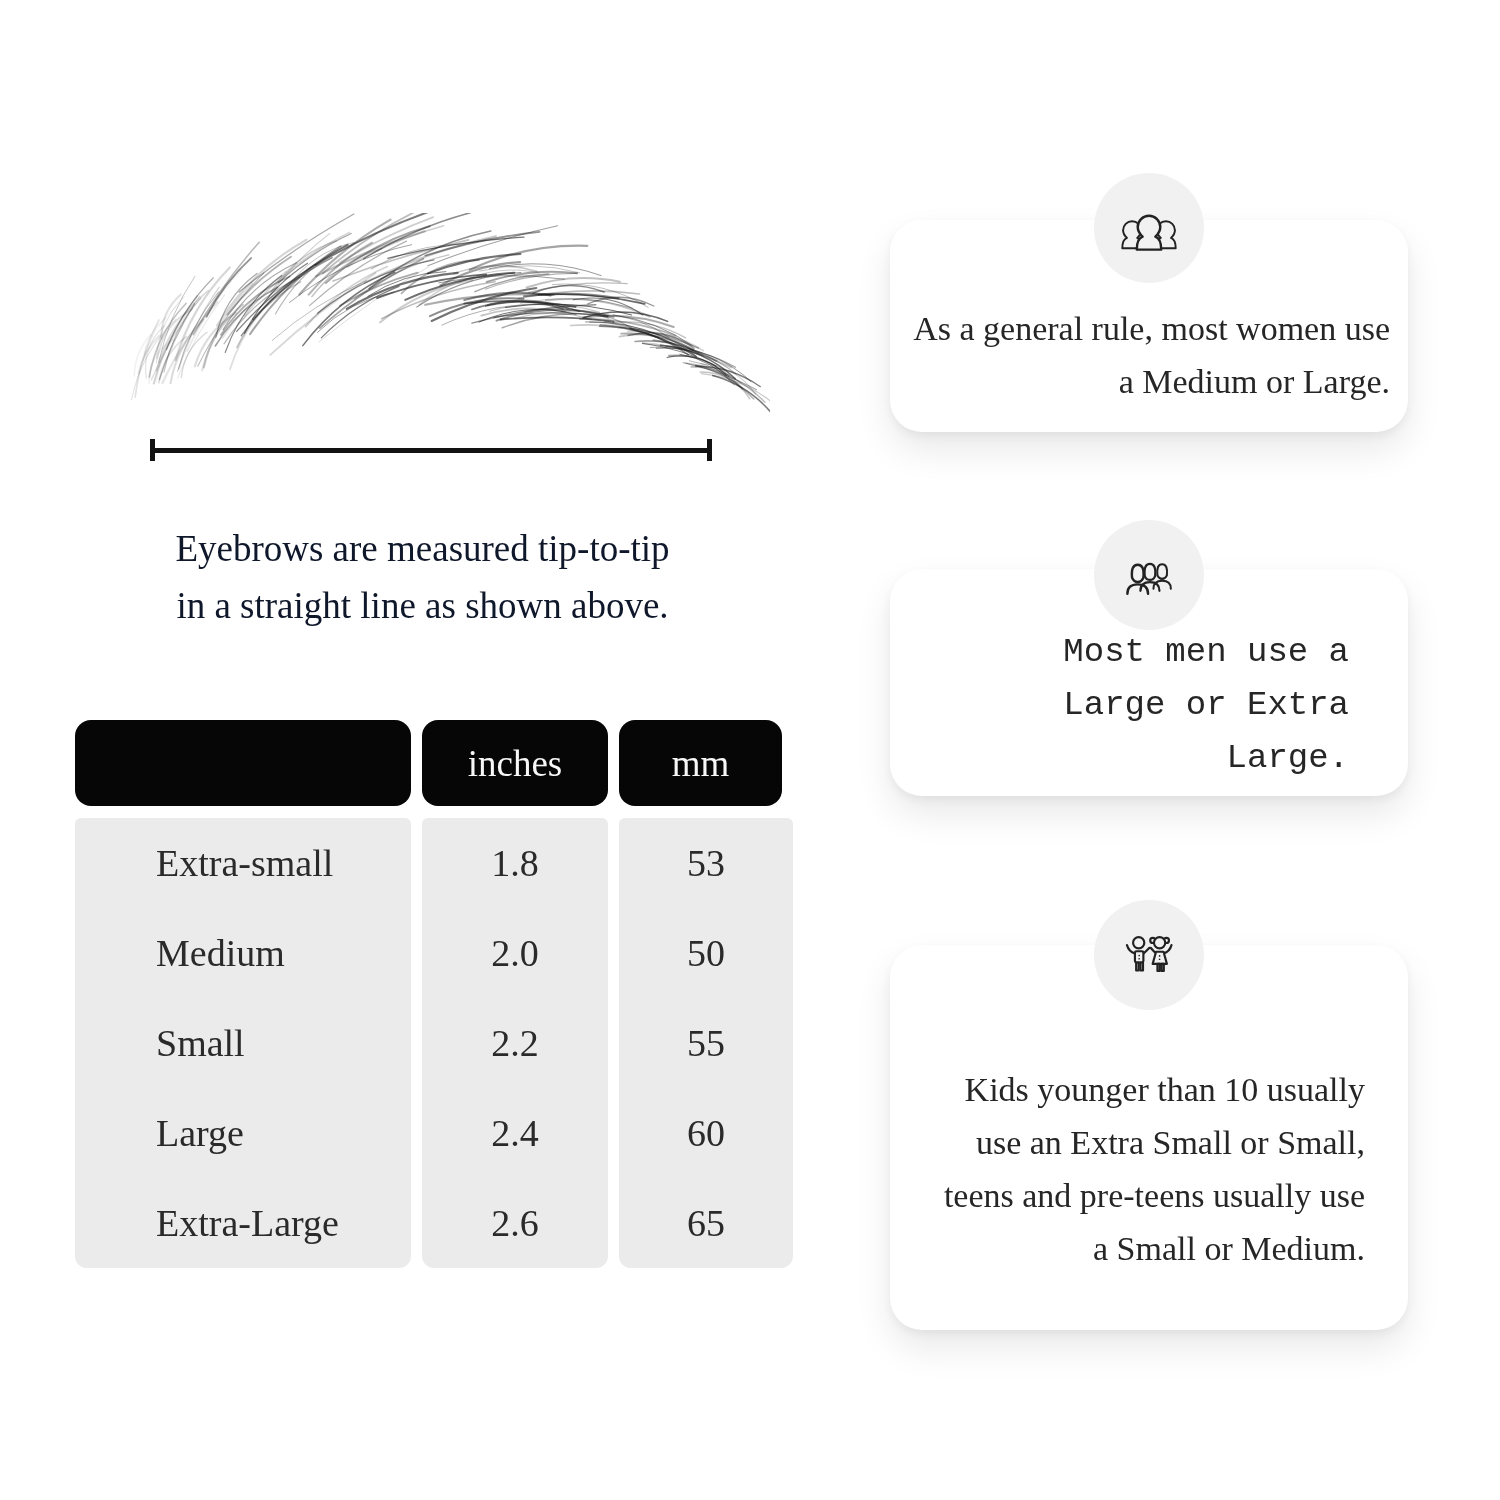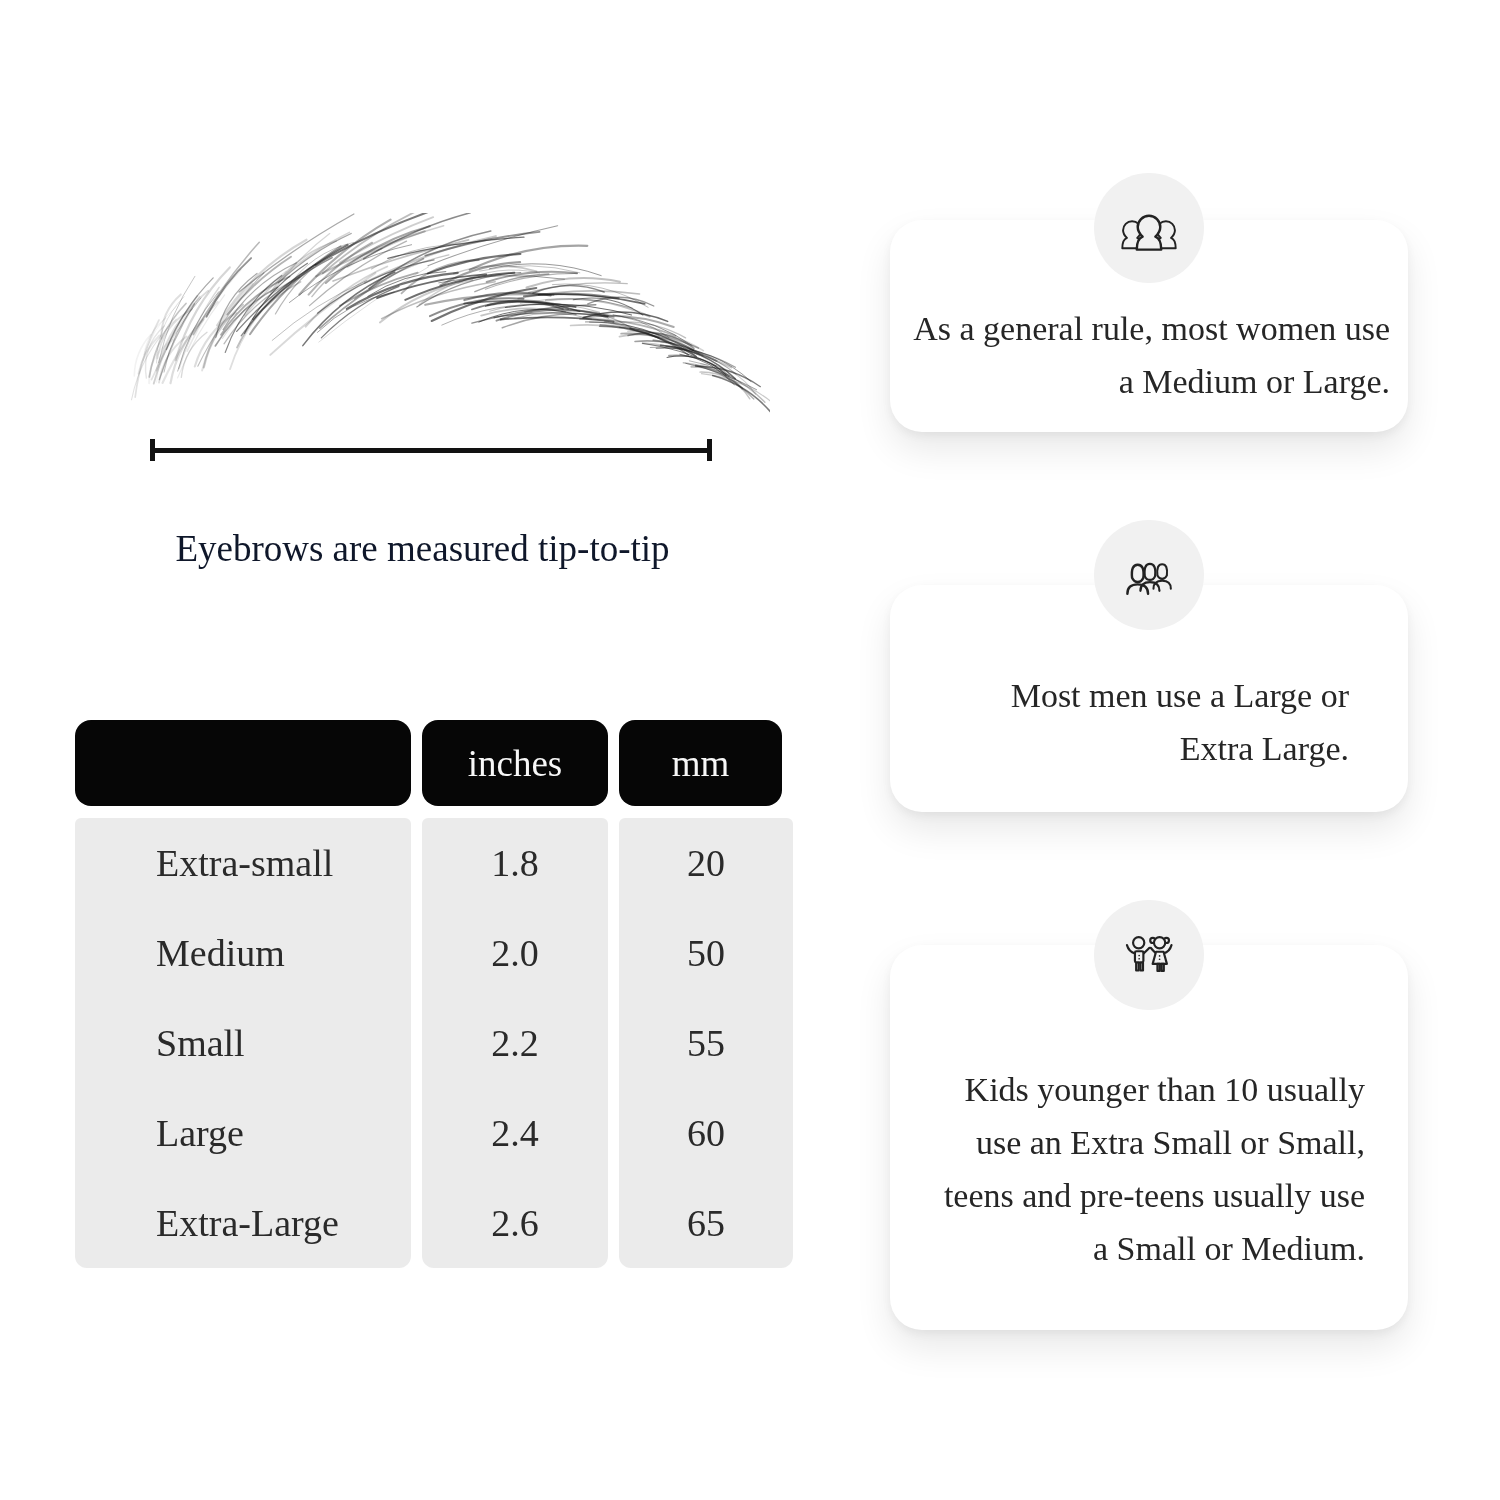--- a/index.html
+++ b/index.html
@@ -60,21 +60,21 @@
     left: 890px; width: 518px;
     background: #ffffff;
     border-radius: 32px;
     box-shadow: 0 18px 36px rgba(0,0,0,.09), 0 4px 10px rgba(0,0,0,.05);
     display:flex; align-items:center; justify-content:center;
   }
   .card .txt {
     text-align:right; font-size: 34px; line-height: 53px; color:#262626;
   }
   .card.n1 { top: 220px; height: 212px; padding-top: 58px; }
-  .card.n2 { top: 585px; height: 227px; padding-top: 46px; }
+  .card.n2 { top: 569px; height: 227px; padding-top: 46px; font-family: Liberation Mono, monospace; }
   .card.n3 { top: 945px; height: 385px; padding-top: 62px; }
   .card.n1 .txt { max-width: 482px; }
   .card.n2 .txt { max-width: 400px; }
   .card.n3 .txt { max-width: 432px; }
 
   .circ {
     position:absolute; left: 1094px; width: 110px; height: 110px;
     border-radius: 50%;
     background: #f1f1f1;
     display:flex; align-items:center; justify-content:center;
@@ -276,20 +276,21 @@
     </svg>
 
   <div class="abs mline">
     <span class="cap l"></span>
     <span class="bar"></span>
     <span class="cap r"></span>
   </div>
 
   <div class="abs caption">
     <div>Eyebrows are measured tip-to-tip</div>
+    <div>in a straight line as shown above.</div>
   </div>
 
   <div class="abs th c1"></div>
   <div class="abs th c2">inches</div>
   <div class="abs th c3">mm</div>
 
   <div class="abs tcol c1">
     <div class="tcell">Extra-small</div>
     <div class="tcell">Medium</div>
     <div class="tcell">Small</div>
@@ -297,21 +298,21 @@
     <div class="tcell">Extra-Large</div>
   </div>
   <div class="abs tcol c2">
     <div class="tcell">1.8</div>
     <div class="tcell">2.0</div>
     <div class="tcell">2.2</div>
     <div class="tcell">2.4</div>
     <div class="tcell">2.6</div>
   </div>
   <div class="abs tcol c3">
-    <div class="tcell">20</div>
+    <div class="tcell">53</div>
     <div class="tcell">50</div>
     <div class="tcell">55</div>
     <div class="tcell">60</div>
     <div class="tcell">65</div>
   </div>
 
   <div class="abs card n1">
     <div class="txt">As a general rule, most women use a Medium or Large.</div>
   </div>
   <div class="abs card n2">

